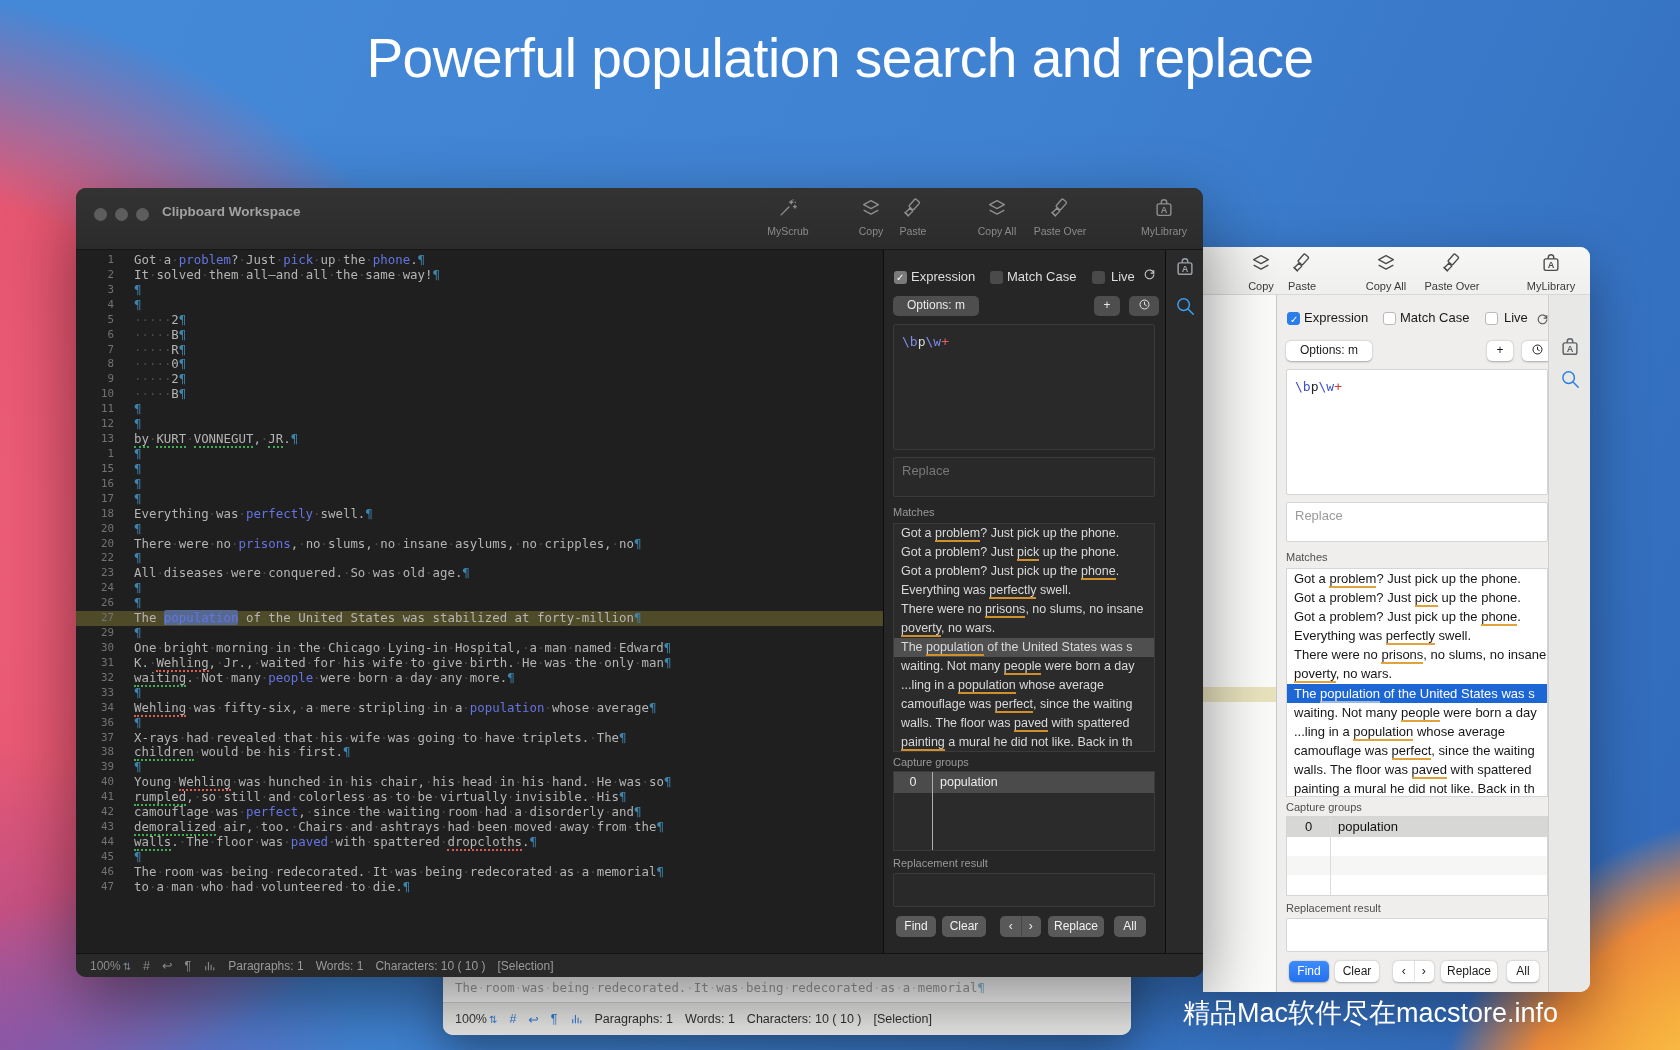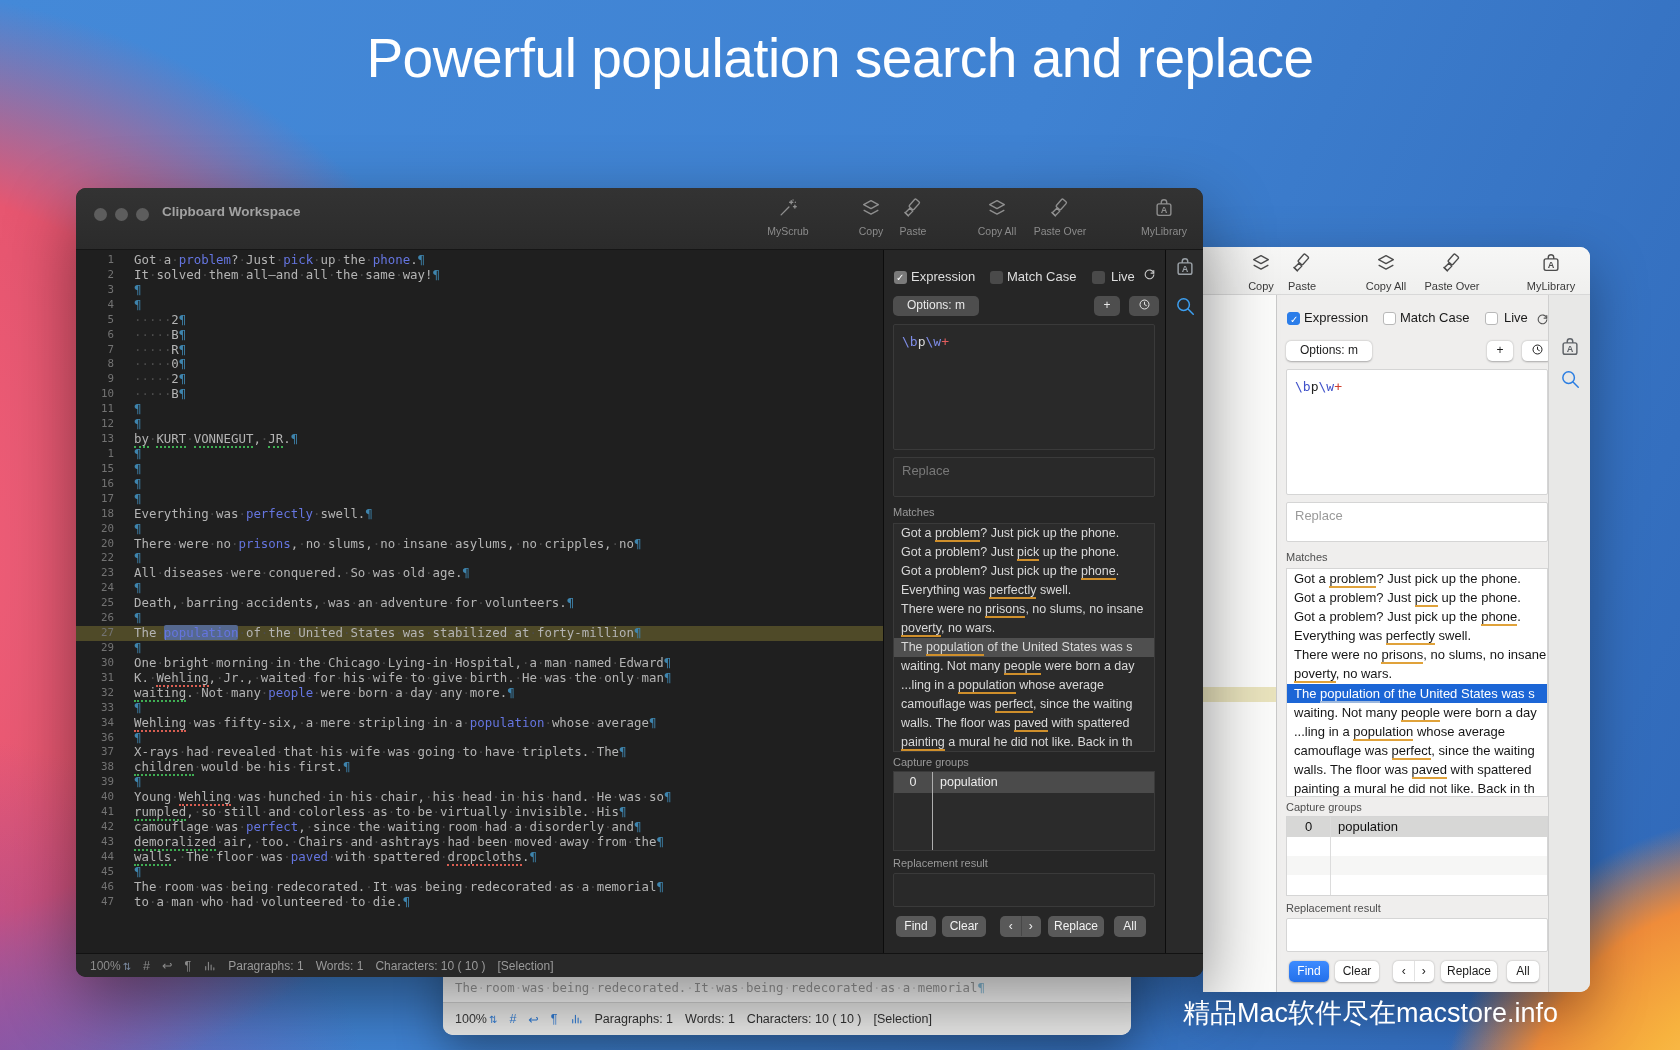--- a/index.html
+++ b/index.html
@@ -367,21 +367,20 @@
         <div class="edrow"><span class="num">1</span><span class="ltx"><span class="pc">¶</span></span></div>
         <div class="edrow"><span class="num">15</span><span class="ltx"><span class="pc">¶</span></span></div>
         <div class="edrow"><span class="num">16</span><span class="ltx"><span class="pc">¶</span></span></div>
         <div class="edrow"><span class="num">17</span><span class="ltx"><span class="pc">¶</span></span></div>
         <div class="edrow"><span class="num">18</span><span class="ltx">Everything<span class="dt">·</span>was<span class="dt">·</span><span class="mw">perfectly</span><span class="dt">·</span>swell.<span class="pc">¶</span></span></div>
         <div class="edrow"><span class="num">20</span><span class="ltx"><span class="pc">¶</span></span></div>
         <div class="edrow"><span class="num">20</span><span class="ltx">There<span class="dt">·</span>were<span class="dt">·</span>no<span class="dt">·</span><span class="mw">prisons</span>,<span class="dt">·</span>no<span class="dt">·</span>slums,<span class="dt">·</span>no<span class="dt">·</span>insane<span class="dt">·</span>asylums,<span class="dt">·</span>no<span class="dt">·</span>cripples,<span class="dt">·</span>no<span class="pc">¶</span></span></div>
         <div class="edrow"><span class="num">22</span><span class="ltx"><span class="pc">¶</span></span></div>
         <div class="edrow"><span class="num">23</span><span class="ltx">All<span class="dt">·</span>diseases<span class="dt">·</span>were<span class="dt">·</span>conquered.<span class="dt">·</span>So<span class="dt">·</span>was<span class="dt">·</span>old<span class="dt">·</span>age.<span class="pc">¶</span></span></div>
         <div class="edrow"><span class="num">24</span><span class="ltx"><span class="pc">¶</span></span></div>
-        <div class="edrow"><span class="num">25</span><span class="ltx">Death,<span class="dt">·</span>barring<span class="dt">·</span>accidents,<span class="dt">·</span>was<span class="dt">·</span>an<span class="dt">·</span>adventure<span class="dt">·</span>for<span class="dt">·</span>volunteers.<span class="pc">¶</span></span></div>
         <div class="edrow"><span class="num">26</span><span class="ltx"><span class="pc">¶</span></span></div>
         <div class="edrow hl"><span class="num">27</span><span class="ltx">The<span class="dt">·</span><span class="mw selw">population</span><span class="dt">·</span>of<span class="dt">·</span>the<span class="dt">·</span>United<span class="dt">·</span>States<span class="dt">·</span>was<span class="dt">·</span>stabilized<span class="dt">·</span>at<span class="dt">·</span>forty-million<span class="pc">¶</span></span></div>
         <div class="edrow"><span class="num">29</span><span class="ltx"><span class="pc">¶</span></span></div>
         <div class="edrow"><span class="num">30</span><span class="ltx">One<span class="dt">·</span>bright<span class="dt">·</span>morning<span class="dt">·</span>in<span class="dt">·</span>the<span class="dt">·</span>Chicago<span class="dt">·</span>Lying-in<span class="dt">·</span>Hospital,<span class="dt">·</span>a<span class="dt">·</span>man<span class="dt">·</span>named<span class="dt">·</span>Edward<span class="pc">¶</span></span></div>
         <div class="edrow"><span class="num">31</span><span class="ltx">K.<span class="dt">·</span><span class="rul">Wehling</span>,<span class="dt">·</span>Jr.,<span class="dt">·</span>waited<span class="dt">·</span>for<span class="dt">·</span>his<span class="dt">·</span>wife<span class="dt">·</span>to<span class="dt">·</span>give<span class="dt">·</span>birth.<span class="dt">·</span>He<span class="dt">·</span>was<span class="dt">·</span>the<span class="dt">·</span>only<span class="dt">·</span>man<span class="pc">¶</span></span></div>
         <div class="edrow"><span class="num">32</span><span class="ltx"><span class="gul">waiting</span>.<span class="dt">·</span>Not<span class="dt">·</span>many<span class="dt">·</span><span class="mw">people</span><span class="dt">·</span>were<span class="dt">·</span>born<span class="dt">·</span>a<span class="dt">·</span>day<span class="dt">·</span>any<span class="dt">·</span>more.<span class="pc">¶</span></span></div>
         <div class="edrow"><span class="num">33</span><span class="ltx"><span class="pc">¶</span></span></div>
         <div class="edrow"><span class="num">34</span><span class="ltx"><span class="rul">Wehling</span><span class="dt">·</span>was<span class="dt">·</span>fifty-six,<span class="dt">·</span>a<span class="dt">·</span>mere<span class="dt">·</span>stripling<span class="dt">·</span>in<span class="dt">·</span>a<span class="dt">·</span><span class="mw">population</span><span class="dt">·</span>whose<span class="dt">·</span>average<span class="pc">¶</span></span></div>
         <div class="edrow"><span class="num">36</span><span class="ltx"><span class="pc">¶</span></span></div>
         <div class="edrow"><span class="num">37</span><span class="ltx">X-rays<span class="dt">·</span>had<span class="dt">·</span>revealed<span class="dt">·</span>that<span class="dt">·</span>his<span class="dt">·</span>wife<span class="dt">·</span>was<span class="dt">·</span>going<span class="dt">·</span>to<span class="dt">·</span>have<span class="dt">·</span>triplets.<span class="dt">·</span>The<span class="pc">¶</span></span></div>

